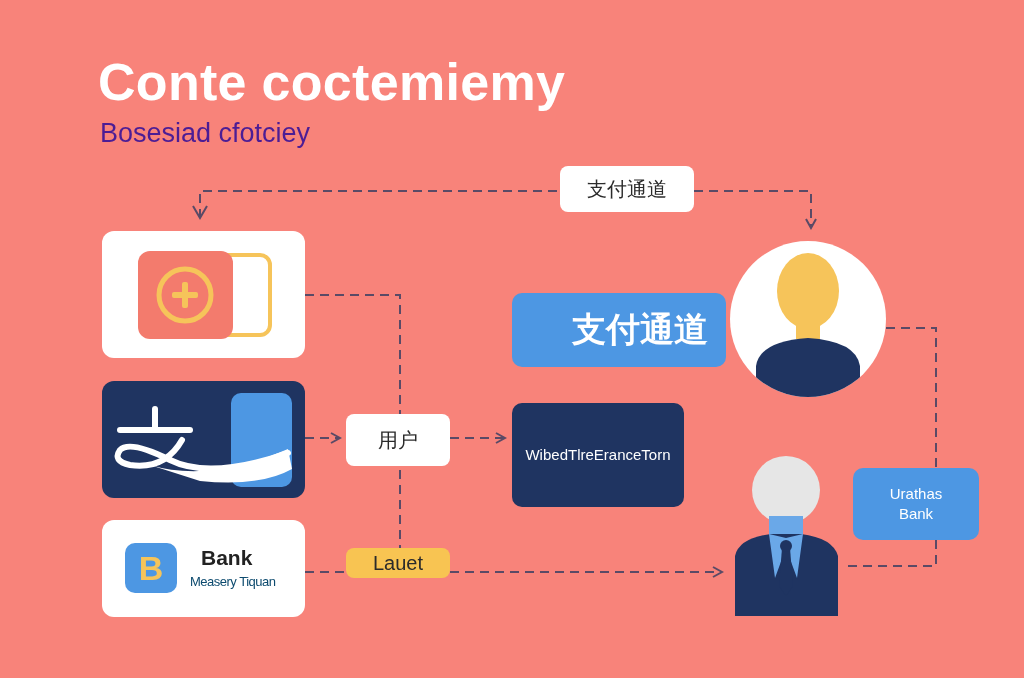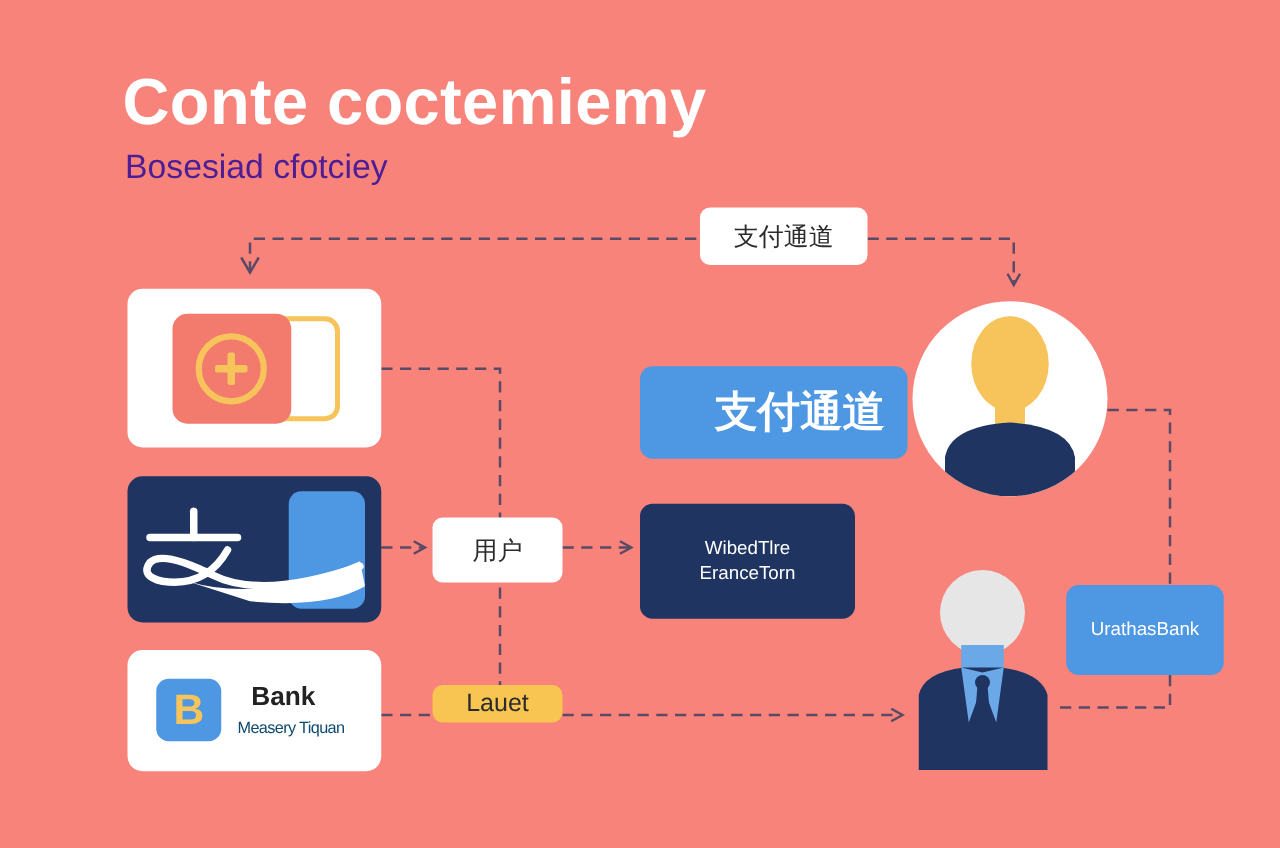--- a/index.html
+++ b/index.html
@@ -22,22 +22,22 @@
   }
   .tag {
     border-radius: 8px; display: flex; align-items: center; justify-content: center;
     text-align: center;
   }
   .tag-white { background: #ffffff; color: #2b2b2b; }
   .settle-tag { left: 560px; top: 166px; width: 134px; height: 46px; font-size: 20px; }
   .user-tag { left: 346px; top: 414px; width: 104px; height: 52px; font-size: 20px; }
   .lauet-tag { left: 346px; top: 548px; width: 104px; height: 30px; font-size: 20px; background: #f8c452; color: #2b2b2b; }
   .channel-tag { left: 512px; top: 293px; width: 172px; height: 74px; font-size: 34px; background: #4d97e3; color: #ffffff; font-weight: bold; border-radius: 10px; padding-left: 42px; }
-  .wibed-tag { left: 512px; top: 403px; width: 172px; height: 92px; font-size: 15px; background: #1f3461; color: #ffffff; border-radius: 10px; line-height: 20px; flex-direction: column; }
-  .ura-tag { left: 853px; top: 468px; width: 126px; height: 72px; font-size: 15px; background: #4d97e3; color: #ffffff; border-radius: 10px; line-height: 20px; flex-direction: row; }
+  .wibed-tag { left: 512px; top: 403px; width: 172px; height: 104px; font-size: 15px; background: #1f3461; color: #ffffff; border-radius: 10px; line-height: 20px; flex-direction: row; }
+  .ura-tag { left: 853px; top: 468px; width: 126px; height: 72px; font-size: 15px; background: #4d97e3; color: #ffffff; border-radius: 10px; line-height: 20px; flex-direction: column; }
 
   .wallet-card { left: 102px; top: 231px; width: 203px; height: 127px; }
   .wallet-back {
     left: 168px; top: 253px; width: 104px; height: 84px; border: 4px solid #f6c45a;
     border-radius: 12px; box-sizing: border-box; background: #ffffff;
   }
   .wallet-front {
     left: 138px; top: 251px; width: 95px; height: 88px; background: #f37b6d; border-radius: 12px;
   }
   .alipay-card { left: 102px; top: 381px; width: 203px; height: 117px; background: #1f3461; border-radius: 12px; }

